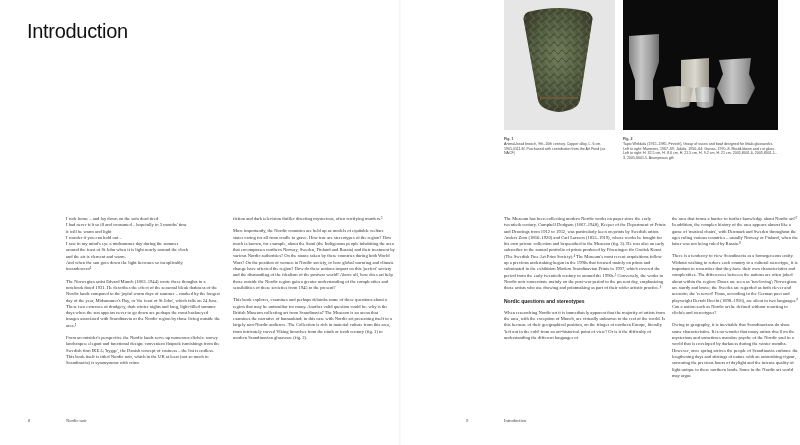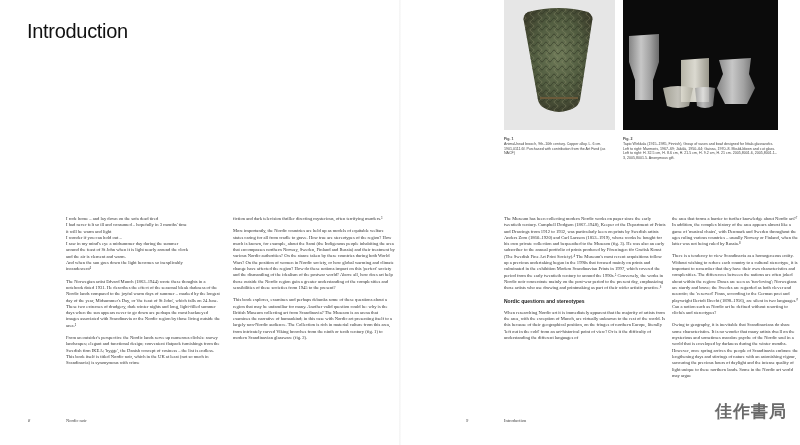--- a/index.html
+++ b/index.html
@@ -119,14 +119,13 @@
 
   <div class="col c4">
     <p>the area that forms a barrier to further knowledge about Nordic art?⁷ In addition, the complex history of the area appears almost like a game of 'musical chairs', with Denmark and Sweden throughout the ages ruling various countries – usually Norway or Finland, when the latter was not being ruled by Russia.⁸</p>
     <p>There is a tendency to view Scandinavia as a homogeneous entity. Without wishing to reduce each country to a cultural stereotype, it is important to remember that they have their own characteristics and complexities. The differences between the nations are often joked about within the region: Danes are seen as 'fun-loving'; Norwegians are sturdy and brave; the Swedes are regarded as both clever and neurotic; the 'reserved' Finns, according to the German poet and playwright Bertolt Brecht (1898–1956), are silent in two languages.⁹ Can a notion such as Nordic art be defined without resorting to clichés and stereotypes?</p>
     <p>Owing to geography, it is inevitable that Scandinavians do share some characteristics. It is no wonder that many artists dwell on the mysterious and sometimes macabre psyche of the Nordic soul in a world that is enveloped by darkness during the winter months. However, once spring arrives the people of Scandinavia embrace the lengthening days and stirrings of nature with an astonishing vigour, savouring the precious hours of daylight and the intense quality of light unique to these northern lands. Some in the Nordic art world may argue</p>
   </div>
 
   <div class="folio folio-num" style="left:466px; top:418px;">9</div>
   <div class="folio" style="left:504px; top:418px;">Introduction</div>
 
-  <div class="watermark">佳作書局</div>
 </div>
 
 </body></html>

